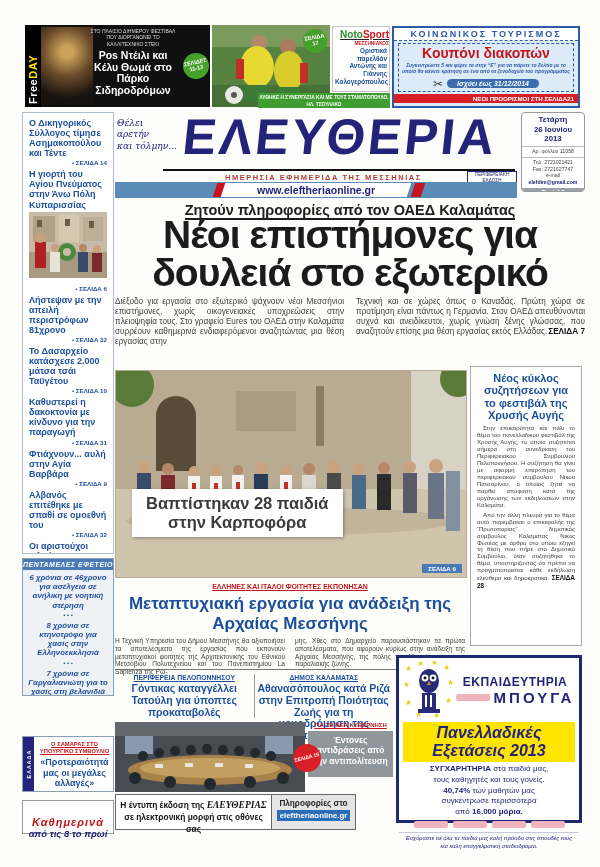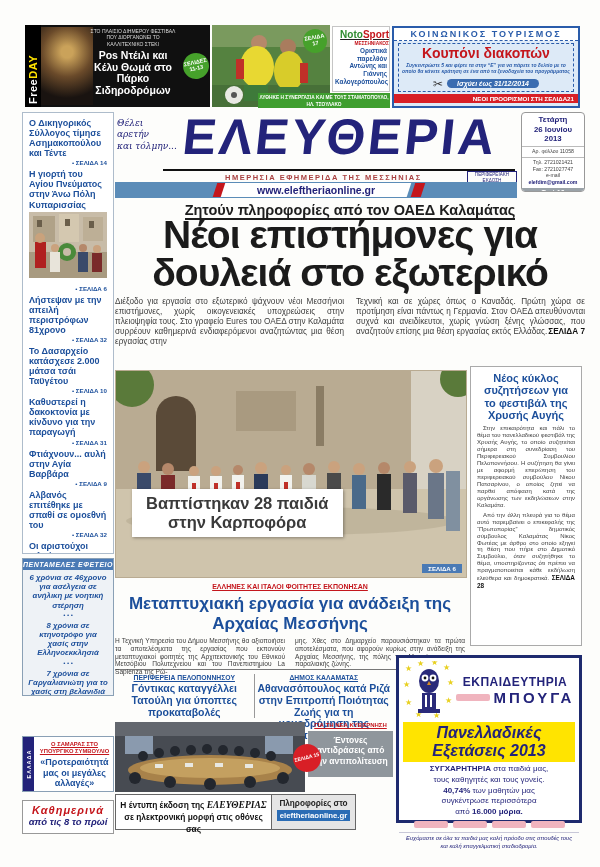--- a/index.html
+++ b/index.html
@@ -79,21 +79,21 @@
   #greece-box{left:22px;top:736px;width:92px;height:56px;border:1px solid #8aa0b5;background:#fff;
         box-sizing:border-box;}
   .gr-tab{position:absolute;left:0;top:0;width:11px;height:100%;background:#23237a;overflow:hidden;}
   .gr-tab span{position:absolute;left:-22px;top:24px;width:56px;transform:rotate(-90deg);
         color:#fff;font-size:5.5px;font-weight:bold;letter-spacing:1px;text-align:center;}
   .gr-content{margin-left:13px;text-align:center;padding:4px 2px;}
   .kicker-red{color:#c4161c;font-weight:bold;font-size:5.8px;text-decoration:underline;line-height:1.25;}
   .gr-title{color:#1c4f9b;font-weight:bold;font-size:9px;line-height:1.15;margin-top:2px;}
   #daily-box{left:22px;top:800px;width:92px;height:34px;border:1px solid #999;background:#fff;
         box-sizing:border-box;text-align:center;padding-top:3px;}
-  .daily1{color:#c4161c;font-weight:bold;font-style:italic;font-size:11px;letter-spacing:1px;}
+  .daily1{color:#c4161c;font-weight:bold;font-style:italic;font-size:11px;letter-spacing:1px;margin-top:12px;}
   .daily2{color:#23237a;font-weight:bold;font-style:italic;font-size:9.5px;}
   
   #lead-kicker{left:115px;top:201px;width:470px;text-align:center;}
   #lead-kicker span{font-size:14.5px;font-weight:bold;color:#1d1d1d;border-bottom:2px solid #1d1d1d;}
   #headline{left:115px;top:216px;width:470px;text-align:center;color:#1b1b1b;font-weight:bold;
         font-size:39px;line-height:.97;letter-spacing:-1px;}
   #lead-body{left:115px;top:297px;width:470px;height:70px;display:flex;gap:12px;}
   .lead-col{width:229px;font-size:8.2px;line-height:1.22;color:#3c3c3c;text-align:justify;}
   .lead-col b{color:#111;}
   

